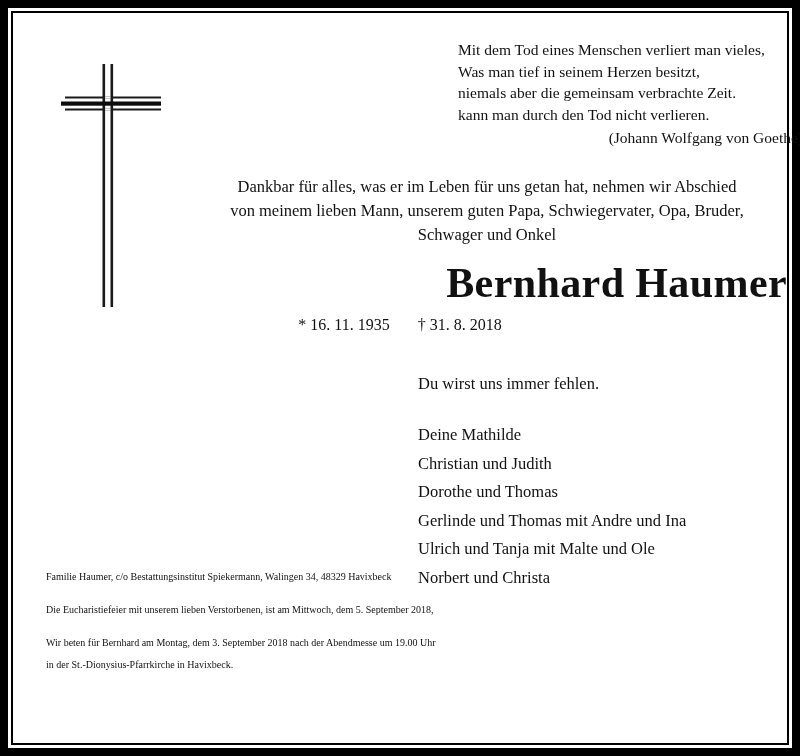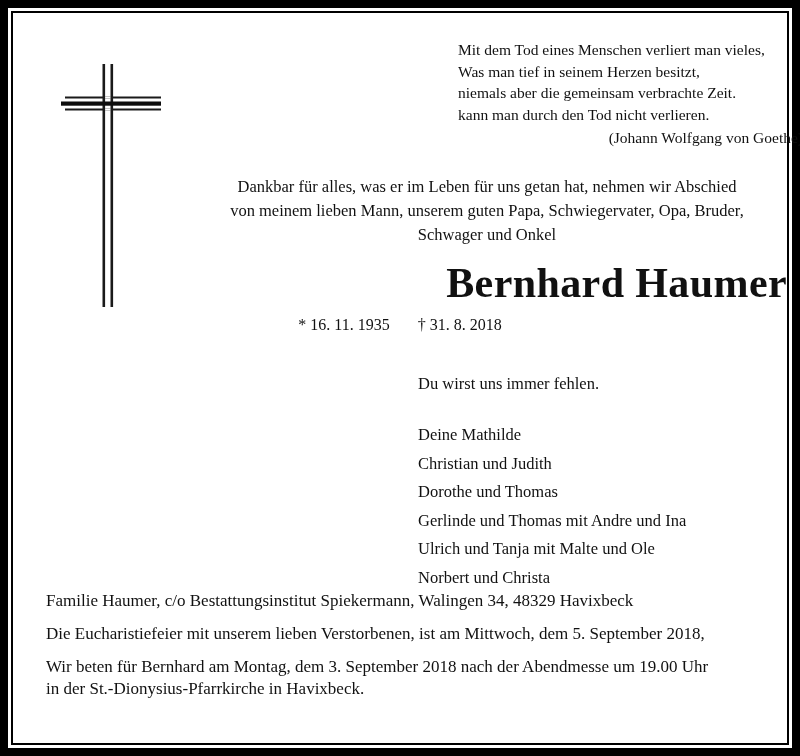--- a/index.html
+++ b/index.html
@@ -128,23 +128,23 @@
     font-size: 16.5px;
     line-height: 28.6px;
     margin-top: 14px;
   }
   .survivor-line { white-space: nowrap; }
 
   
   .footer {
     position: absolute;
     left: 33px;
-    top: 577px;
+    top: 553px;
     width: 724px;
-    font-size: 17px;
+    font-size: 10px;
     line-height: 22px;
   }
   .footer-block { margin-bottom: 11px; }
   .footer-block:last-child { margin-bottom: 0; }
   .footer-line { white-space: nowrap; }
 </style>
 </head>
 <body>
 
 <div class="notice">

